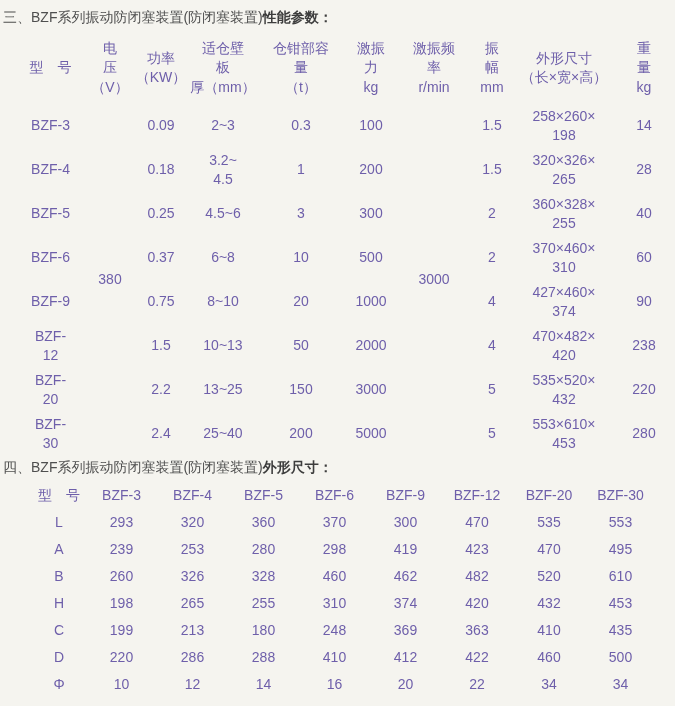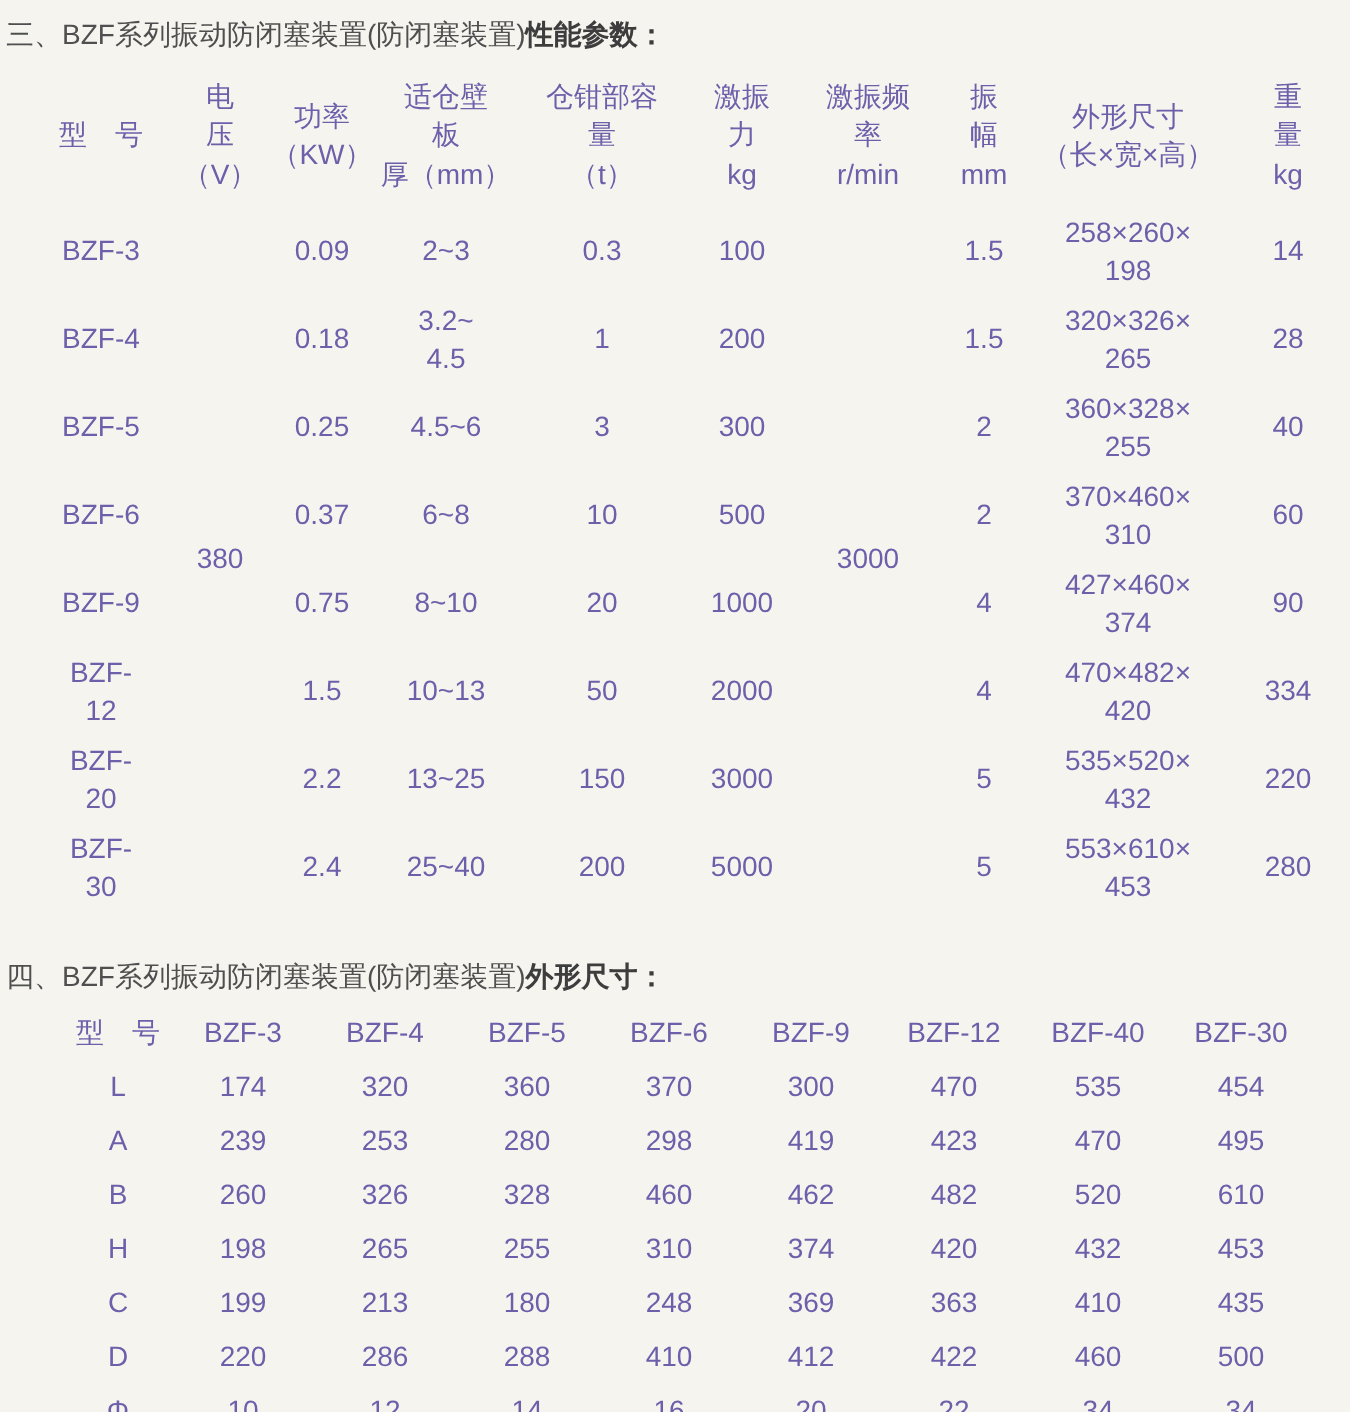--- a/index.html
+++ b/index.html
@@ -32,21 +32,21 @@
     white-space: pre-line;
     padding: 0;
     font-size: 14px;
     line-height: 1.4;
     overflow: hidden;
   }
   .perf-table { width: 675px; }
   .perf-table thead tr { height: 72px; }
   .perf-table tbody tr { height: 44px; }
   .perf-table .c-model { padding-left: 16px; }
-  .dims-title { margin-top: 23px; }
+  .dims-title { margin-top: 2px; }
   .dims-table { width: 656px; margin-top: 2px; }
   .dims-table thead tr { height: 27px; }
   .dims-table tbody tr { height: 27px; }
   .dims-table .c-label { padding-left: 32px; }
 </style>
 </head>
 <body>
 
 <div class="page">
 
@@ -157,21 +157,21 @@
       <tr>
         <td class="c-model">BZF-
 12</td>
         <td>1.5</td>
         <td>10~13</td>
         <td>50</td>
         <td>2000</td>
         <td>4</td>
         <td>470×482×
 420</td>
-        <td>334</td>
+        <td>238</td>
       </tr>
       <tr>
         <td class="c-model">BZF-
 20</td>
         <td>2.2</td>
         <td>13~25</td>
         <td>150</td>
         <td>3000</td>
         <td>5</td>
         <td>535×520×
@@ -209,35 +209,35 @@
     </colgroup>
     <thead>
       <tr>
         <th class="c-label">型　号</th>
         <th>BZF-3</th>
         <th>BZF-4</th>
         <th>BZF-5</th>
         <th>BZF-6</th>
         <th>BZF-9</th>
         <th>BZF-12</th>
-        <th>BZF-40</th>
+        <th>BZF-20</th>
         <th>BZF-30</th>
       </tr>
     </thead>
     <tbody>
       <tr>
         <td class="c-label">L</td>
-        <td>174</td>
+        <td>293</td>
         <td>320</td>
         <td>360</td>
         <td>370</td>
         <td>300</td>
         <td>470</td>
         <td>535</td>
-        <td>454</td>
+        <td>553</td>
       </tr>
       <tr>
         <td class="c-label">A</td>
         <td>239</td>
         <td>253</td>
         <td>280</td>
         <td>298</td>
         <td>419</td>
         <td>423</td>
         <td>470</td>

